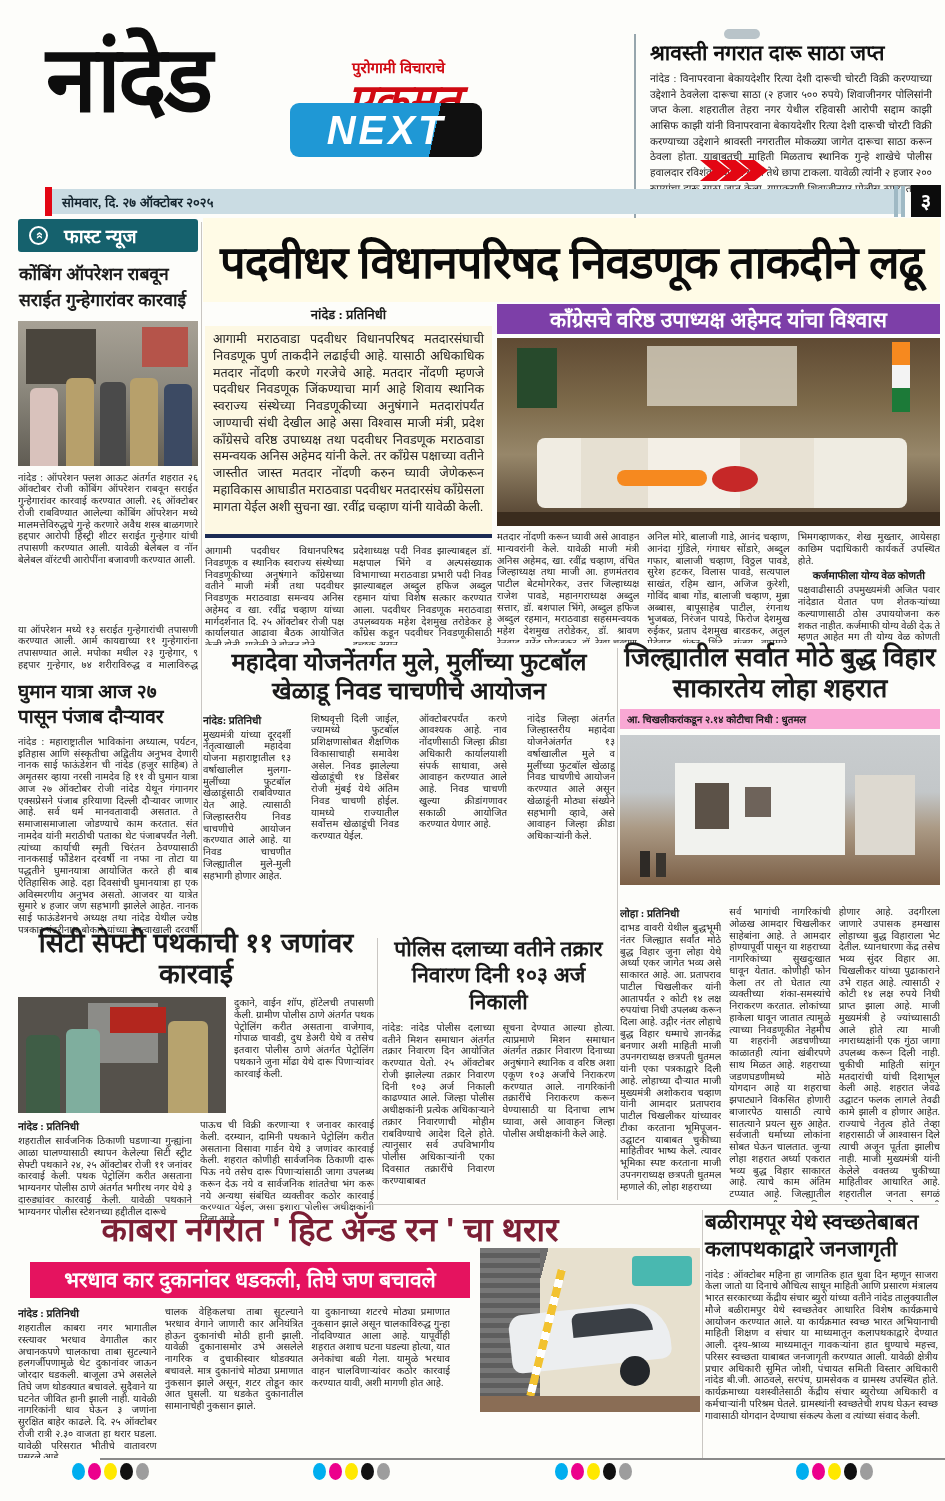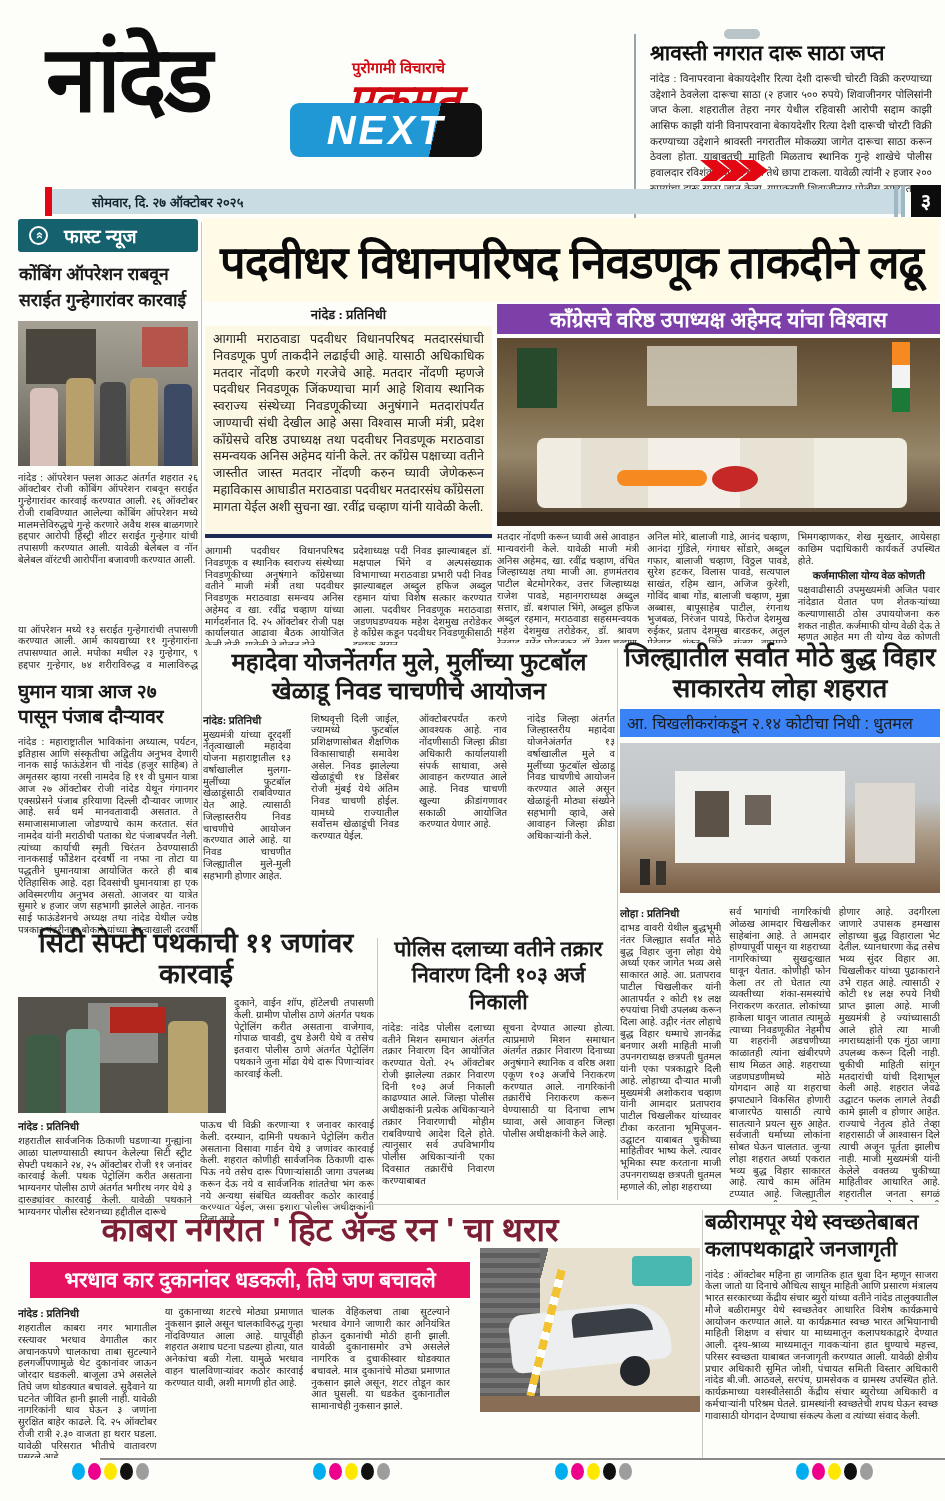--- a/index.html
+++ b/index.html
@@ -27,21 +27,21 @@
   .topstory .pill { position:absolute; top:-5px; left:88px; width:36px; height:10px; background:#b9c4c9; border-radius:6px; }
   .topstory h2 { font-size:21px; line-height:1.25; margin-bottom:5px; color:#101010; }
   .topstory p { font-size:10.4px; line-height:1.5; text-align:justify; color:#222; }
   .chevrons { position:absolute; left:700px; top:160px; display:flex; }
   .chevrons i { width:30px; height:21px; margin-right:-11px; background:#e30613; display:block;
     clip-path:polygon(0 0,55% 0,100% 50%,55% 100%,0 100%,42% 50%); }
 
   
   .datebar { position:absolute; left:45px; top:189px; width:860px; height:25px; background:#cadce3; }
   .datebar .redbar { position:absolute; left:0; top:-2px; bottom:-2px; width:7px; background:#e30613; }
-  .datebar .date { position:absolute; left:17px; top:4px; font-size:13px; font-weight:bold; color:#13242e;margin-left:30px; }
+  .datebar .date { position:absolute; left:17px; top:4px; font-size:13px; font-weight:bold; color:#13242e; }
   .pg-bar { position:absolute; top:186px; width:4px; height:31px; background:#9fb9c4; }
   .pageno { position:absolute; right:4px; top:185px; width:30px; height:32px; background:#0c0c0c;
     color:#fff; font-size:20px; font-weight:bold; text-align:center; line-height:32px; }
 
   
   .body-s { font-size:9.8px; line-height:1.2; text-align:justify; color:#242424; }
   .clip { overflow:hidden; }
   .byline { font-weight:bold; font-size:10.5px; margin-bottom:2px; }
   .vrule { position:absolute; width:1px; background:#c9c6c2; }
   .hrule { position:absolute; height:1px; background:#c9c6c2; }
@@ -81,21 +81,21 @@
 
   
   .football { position:absolute; left:203px; top:647px; width:412px; }
   .football h2 { text-align:center; font-size:24px; line-height:1.22; font-weight:800; }
   .football .cols { display:flex; gap:20px; margin-top:7px; height:200px; }
   .football .cols > div { flex:1; overflow:hidden; }
 
   
   .buddha { position:absolute; left:620px; top:642px; width:320px; }
   .buddha h2 { text-align:center; font-size:26px; line-height:1.18; font-weight:800; }
-  .buddha .sub { background:#3b82f6; font-size:16px; font-weight:normal; padding:3px 7px; margin-top:6px; }
+  .buddha .sub { background:#f9a8d4; font-size:10px; font-weight:bold; padding:3px 7px; margin-top:6px; }
   .buddha-photo { position:relative; margin-top:6px; width:100%; height:150px; overflow:hidden;
     background:linear-gradient(180deg,#c9cdcf 0%,#c3c7c9 38%,#ab9a85 62%,#7b5f46 100%); }
   .buddha-cols { position:absolute; left:620px; top:906px; width:320px; height:296px; display:flex; gap:8px; }
   .buddha-cols > div { flex:1; overflow:hidden; }
 
   
   .safety { position:absolute; left:18px; top:928px; width:356px; }
   .safety h2 { font-size:27px; font-weight:800; line-height:1.15; text-align:center; }
   .safety .toprow { display:flex; gap:8px; margin-top:7px; }
   .safety-photo { position:relative; width:208px; height:116px; flex:none; overflow:hidden; background:#55514b; }
@@ -191,21 +191,21 @@
   <div class="vrule" style="left:201px;top:222px;height:712px;"></div>
 
   <div class="main-head-band">
     <h1 class="sans">पदवीधर विधानपरिषद निवडणूक ताकदीने लढू</h1>
   </div>
   <div class="lead-wrap">
     <div class="lead-byline">नांदेड : प्रतिनिधी</div>
     <div class="lead-box">आगामी मराठवाडा पदवीधर विधानपरिषद मतदारसंघाची निवडणूक पुर्ण ताकदीने लढाईची आहे. यासाठी अधिकाधिक मतदार नोंदणी करणे गरजेचे आहे. मतदार नोंदणी म्हणजे पदवीधर निवडणूक जिंकण्याचा मार्ग आहे शिवाय स्थानिक स्वराज्य संस्थेच्या निवडणूकीच्या अनुषंगाने मतदारांपर्यंत जाण्याची संधी देखील आहे असा विश्वास माजी मंत्री, प्रदेश काँग्रेसचे वरिष्ठ उपाध्यक्ष तथा पदवीधर निवडणूक मराठवाडा समन्वयक अनिस अहेमद यांनी केले. तर काँग्रेस पक्षाच्या वतीने जास्तीत जास्त मतदार नोंदणी करुन घ्यावी जेणेकरून महाविकास आघाडीत मराठवाडा पदवीधर मतदारसंघ काँग्रेसला मागता येईल अशी सुचना खा. रवींद्र चव्हाण यांनी यावेळी केली.</div>
     <div class="lead-cols">
       <div class="body-s clip">आगामी पदवीधर विधानपरिषद निवडणूक व स्थानिक स्वराज्य संस्थेच्या निवडणूकीच्या अनुषंगाने काँग्रेसच्या वतीने माजी मंत्री तथा पदवीधर निवडणूक मराठवाडा समन्वय अनिस अहेमद व खा. रवींद्र चव्हाण यांच्या मार्गदर्शनात दि. २५ ऑक्टोबर रोजी पक्ष कार्यालयात आढावा बैठक आयोजित केली होती. यावेळी ते बोलत होते.</div>
-      <div class="body-s clip">प्रदेशाध्यक्ष पदी निवड झाल्याबद्दल डॉ. मक्षपाल भिंगे व अल्पसंख्याक विभागाच्या मराठवाडा प्रभारी पदी निवड झाल्याबद्दल अब्दुल हफिज अब्दुल रहमान यांचा विशेष सत्कार करण्यात आला. पदवीधर निवडणूक मराठवाडा जडणघडण्वयक महेश देशमुख तरोडेकर हे काँग्रेस कडून पदवीधर निवडणूकीसाठी इच्छुक असुन</div>
+      <div class="body-s clip">प्रदेशाध्यक्ष पदी निवड झाल्याबद्दल डॉ. मक्षपाल भिंगे व अल्पसंख्याक विभागाच्या मराठवाडा प्रभारी पदी निवड झाल्याबद्दल अब्दुल हफिज अब्दुल रहमान यांचा विशेष सत्कार करण्यात आला. पदवीधर निवडणूक मराठवाडा उपलब्वयक महेश देशमुख तरोडेकर हे काँग्रेस कडून पदवीधर निवडणूकीसाठी इच्छुक असुन</div>
     </div>
   </div>
   <div class="kicker sans">काँग्रेसचे वरिष्ठ उपाध्यक्ष अहेमद यांचा विश्वास</div>
   <div class="main-photo">
     <div class="ph-block" style="left:150px;top:8px;width:150px;height:60px;background:#d8d2c2;opacity:.8;"></div>
     <div class="ph-block" style="left:395px;top:4px;width:18px;height:70px;background:linear-gradient(180deg,#f6891f 33%,#f3f3f3 33% 66%,#1c7a38 66%);"></div>
     <div class="ph-block" style="left:20px;top:10px;width:40px;height:60px;background:#274a2c;"></div>
     <div class="ph-block" style="left:40px;bottom:18px;width:370px;height:70px;background:linear-gradient(90deg,#f0ece2 0 12%,#e6e0d2 12% 30%,#f3efe6 30% 55%,#e8e2d4 55% 75%,#efece2 75%);border-radius:8px;"></div>
     <div class="ph-block" style="left:120px;bottom:40px;width:90px;height:16px;background:#f6891f;border-radius:8px;"></div>
     <div class="ph-block" style="left:215px;bottom:34px;width:46px;height:26px;background:#c62828;border-radius:50%;"></div>
@@ -287,22 +287,22 @@
   </div>
 
   <div class="hrule" style="left:18px;top:1204px;width:920px;"></div>
   <div class="hitrun-head sans">काबरा नगरात ' हिट ॲन्ड रन ' चा थरार</div>
   <div class="hitrun-banner sans">भरधाव कार दुकानांवर धडकली, तिघे जण बचावले</div>
   <div class="hitrun-cols">
     <div>
       <div class="byline">नांदेड : प्रतिनिधी</div>
       <div class="body-s">शहरातील काबरा नगर भागातील रस्त्यावर भरधाव वेगातील कार अचानकपणे चालकाचा ताबा सुटल्याने हलगर्जीपणामुळे थेट दुकानांवर जाऊन जोरदार धडकली. बाजूला उभे असलेले तिघे जण थोडक्यात बचावले. सुदैवाने या घटनेत जीवित हानी झाली नाही. यावेळी नागरिकांनी धाव घेऊन ३ जणांना सुरक्षित बाहेर काढले. दि. २५ ऑक्टोबर रोजी रात्री २.३० वाजता हा थरार घडला. यावेळी परिसरात भीतीचे वातावरण पसरले आहे.</div>
     </div>
+    <div class="body-s">चालक वेहिकलचा ताबा सुटल्याने भरधाव वेगाने जाणारी कार अनियंत्रित होऊन दुकानांची मोठी हानी झाली. यावेळी दुकानासमोर उभे असलेले नागरिक व दुचाकीस्वार थोडक्यात बचावले. मात्र दुकानांचे मोठ्या प्रमाणात नुकसान झाले असून, शटर तोडून कार आत घुसली. या धडकेत दुकानातील सामानाचेही नुकसान झाले.</div>
     <div class="body-s">या दुकानाच्या शटरचे मोठ्या प्रमाणात नुकसान झाले असून चालकाविरुद्ध गुन्हा नोंदविण्यात आला आहे. यापूर्वीही शहरात अशाच घटना घडल्या होत्या, यात अनेकांचा बळी गेला. यामुळे भरधाव वाहन चालविणाऱ्यांवर कठोर कारवाई करण्यात यावी, अशी मागणी होत आहे.</div>
-    <div class="body-s">चालक वेहिकलचा ताबा सुटल्याने भरधाव वेगाने जाणारी कार अनियंत्रित होऊन दुकानांची मोठी हानी झाली. यावेळी दुकानासमोर उभे असलेले नागरिक व दुचाकीस्वार थोडक्यात बचावले. मात्र दुकानांचे मोठ्या प्रमाणात नुकसान झाले असून, शटर तोडून कार आत घुसली. या धडकेत दुकानातील सामानाचेही नुकसान झाले.</div>
   </div>
   <div class="car-photo">
     <div class="ph-block" style="left:0;top:0;width:60px;height:100%;background:repeating-linear-gradient(180deg,#777 0 5px,#5e5e5e 5px 10px);"></div>
     <div class="ph-block" style="right:8px;top:8px;width:60px;height:30px;background:#49b8b0;border-radius:4px;"></div>
     <div class="ph-block" style="left:30px;top:60px;width:160px;height:58px;background:#eceef0;border-radius:14px 40px 10px 10px;transform:rotate(-6deg);"></div>
     <div class="ph-block" style="left:92px;top:62px;width:80px;height:24px;background:#3a3f45;border-radius:8px 26px 0 0;transform:rotate(-6deg);"></div>
     <div class="ph-block" style="left:140px;top:108px;width:30px;height:30px;background:#23262a;border-radius:50%;"></div>
     <div class="ph-block" style="left:62px;top:20px;width:8px;height:130px;background:repeating-linear-gradient(180deg,#f2c230 0 10px,#fff 10px 18px);transform:rotate(14deg);"></div>
     <div class="ph-block" style="left:0;bottom:0;width:100%;height:16px;background:#8a6d55;"></div>
   </div>

